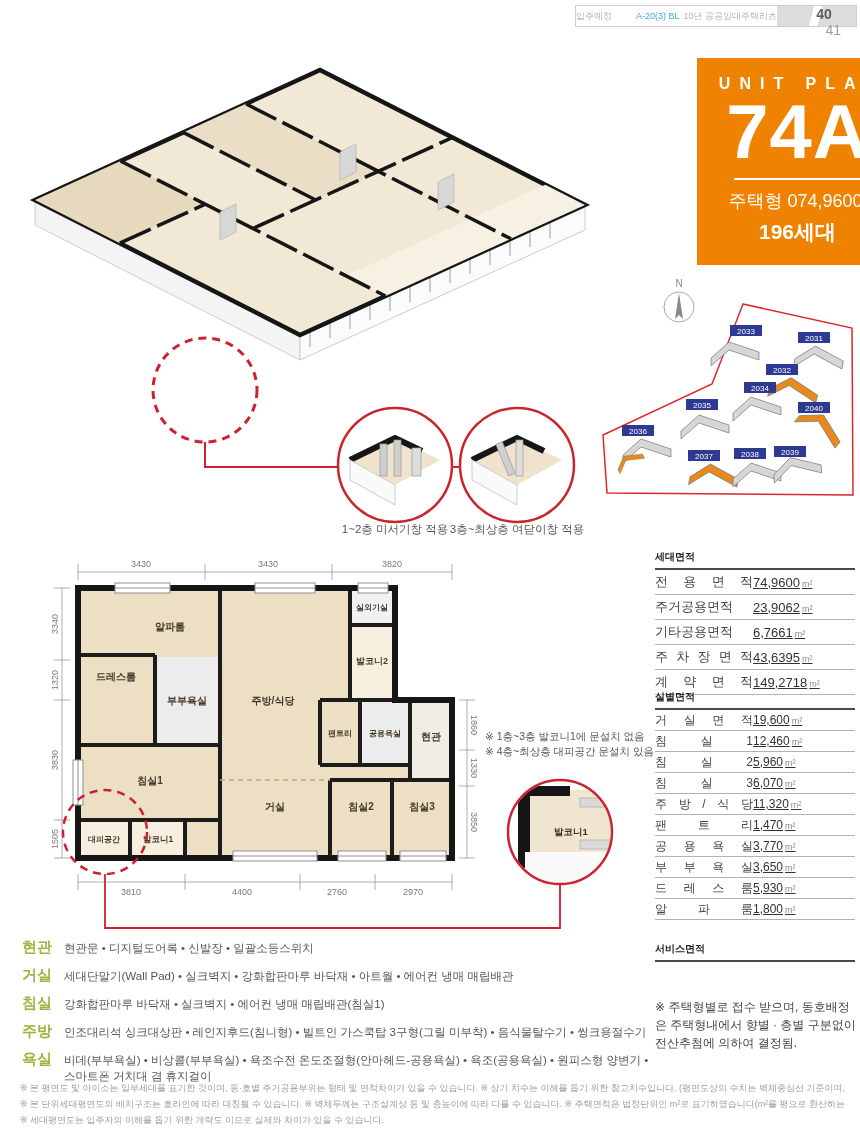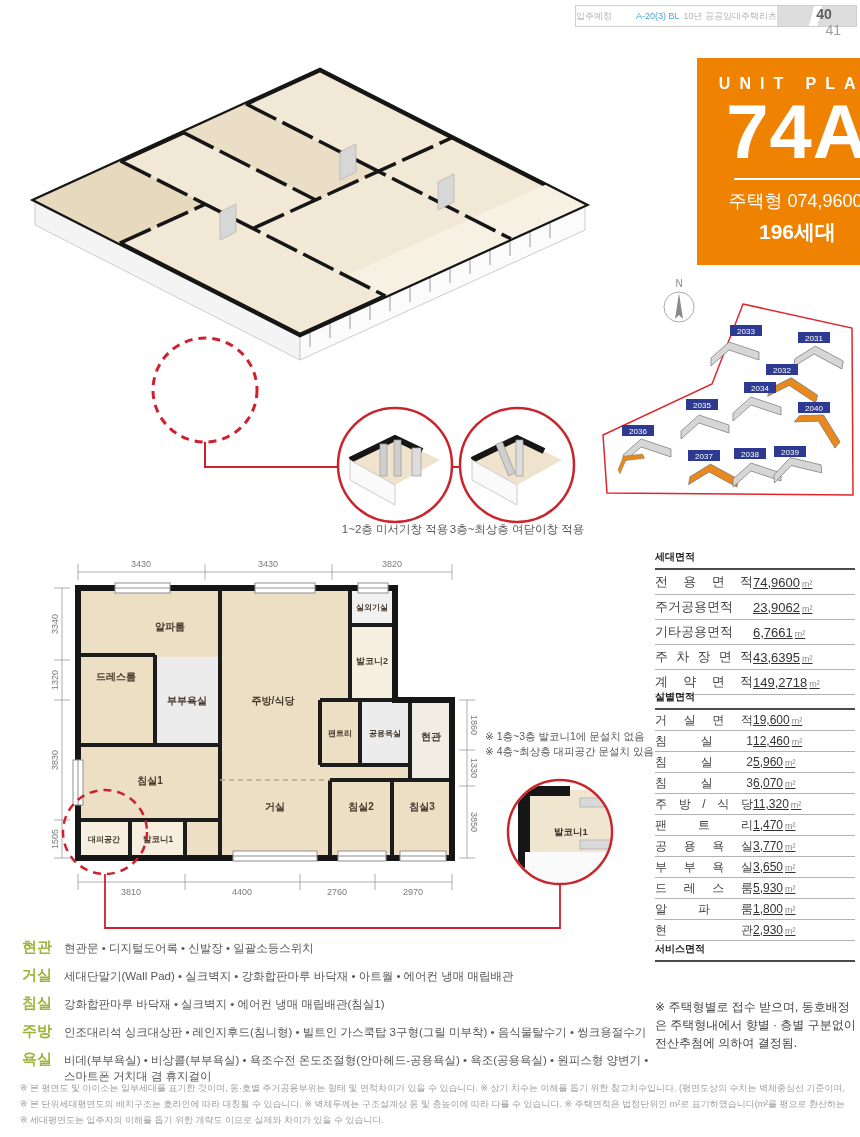--- a/index.html
+++ b/index.html
@@ -409,24 +409,20 @@
         <span class="val"><span>3,650</span><i class="u">m²</i></span>
       </div>
     <div class="arow">
         <span class="lbl">드 레 스 룸</span>
         <span class="val"><span>5,930</span><i class="u">m²</i></span>
       </div>
     <div class="arow">
         <span class="lbl">알 파 룸</span>
         <span class="val"><span>1,800</span><i class="u">m²</i></span>
       </div>
-    <div class="arow">
-        <span class="lbl">현 관</span>
-        <span class="val"><span>2,930</span><i class="u">m²</i></span>
-      </div>
   </div>
 
   <div class="area-table t-svc" style="top:942px">
     <div class="area-title">서비스면적</div>
   </div>
 
   <div class="tbl-note">※ 주택형별로 접수 받으며, 동호배정은 주택형내에서 향별 · 층별 구분없이 전산추첨에 의하여 결정됨.</div>
 
   <div class="specs">
     <div class="spec-row">

